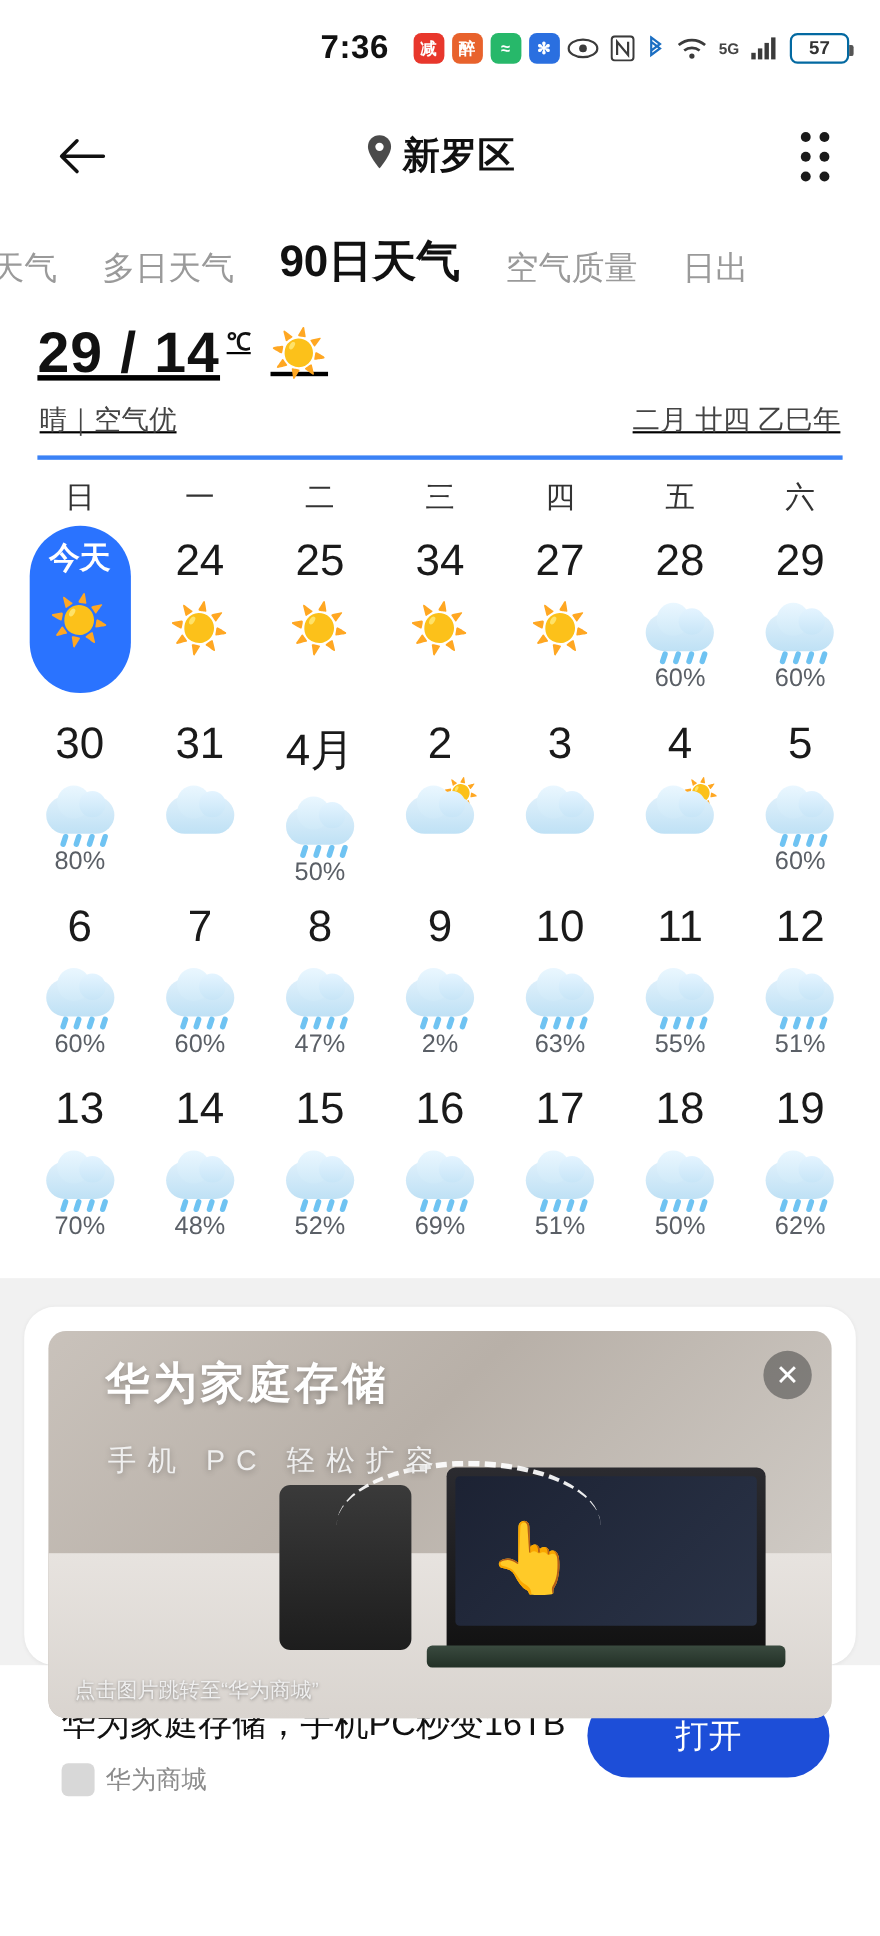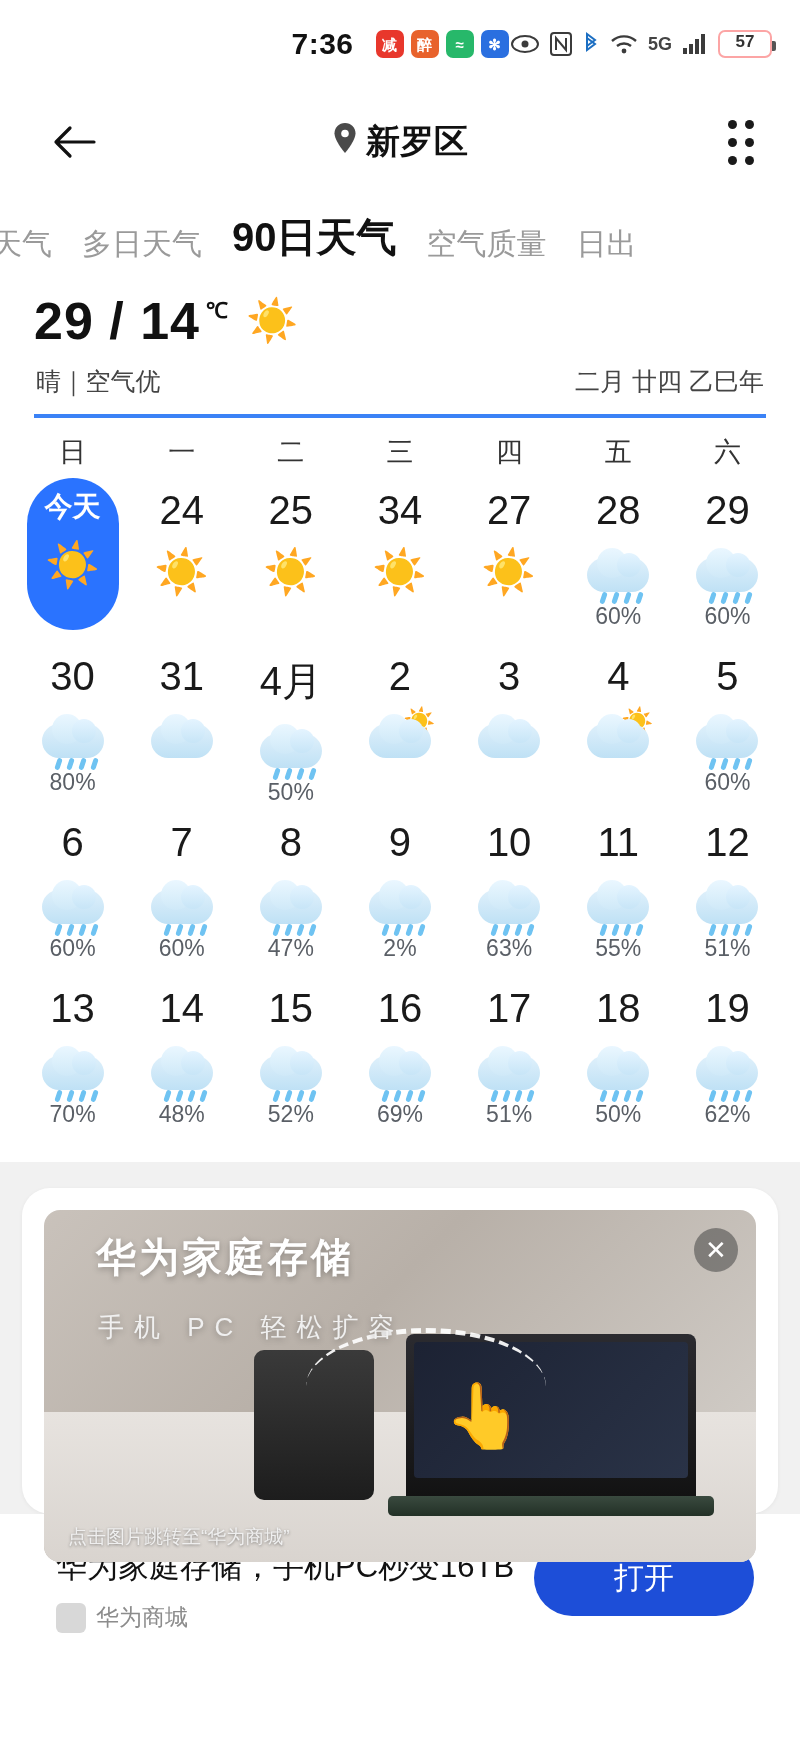--- a/index.html
+++ b/index.html
@@ -27,52 +27,52 @@
   .sb-badge span {
     position:absolute; inset:0; display:flex; align-items:center; justify-content:center;
     color:#fff; font-size:15px; font-weight:700; line-height:1;
   }
   .sb-right {
     position:absolute; right:28px; top:50%; transform:translateY(-50%);
     display:flex; align-items:center; gap:10px;
   }
   .sb-right svg { display:block; }
   .battery {
-    width:54px; height:28px; border:2px solid #fca5a5; border-radius:7px;
-    display:flex; align-items:flex-start; justify-content:center; position:relative;
+    width:54px; height:28px; border:2px solid #0369a1; border-radius:7px;
+    display:flex; align-items:center; justify-content:center; position:relative;
   }
   .battery:after {
     content:""; position:absolute; right:-6px; top:9px; width:4px; height:10px;
     background:#555; border-radius:0 2px 2px 0;
   }
   .battery span { font-size:17px; color:#333; font-weight:600; }
-  .net-label { font-size:18px; font-weight:700; color:#444; }
+  .net-label { font-size:14px; font-weight:700; color:#444; }
 
   
   .navbar { height:108px; display:flex; align-items:center; position:relative; }
   .nav-back { position:absolute; left:46px; width:56px; height:56px; display:flex; align-items:center; justify-content:center; }
   .nav-title {
     width:100%; display:flex; align-items:center; justify-content:center; gap:8px;
     font-size:34px; font-weight:600; color:#111;
   }
   .nav-more { position:absolute; right:46px; display:flex; gap:8px; }
   .nav-more i { width:9px; height:9px; border-radius:50%; background:#1a1a1a; display:block; }
   .dots-col { display:flex; flex-direction:column; gap:9px; }
 
   
   .tabs {
-    display:flex; align-items:flex-end; gap:30px;
+    display:flex; align-items:flex-end; gap:41px;
     padding:14px 0 18px 0; white-space:nowrap; overflow:hidden;
   }
   .tab { font-size:30px; color:#9a9a9a; flex:0 0 auto; }
   .tab.first { margin-left:-8px; }
   .tab.active { font-size:40px; font-weight:700; color:#111; }
 
   
-  .summary { padding:8px 34px 0 34px; }
+  .summary { padding:8px 34px 0 34px;text-decoration:underline; }
   .temps { display:flex; align-items:center; gap:4px; }
   .temp-main { font-size:52px; font-weight:700; color:#111; letter-spacing:1px; }
   .temp-unit { font-size:22px; color:#111; font-weight:600; position:relative; top:-12px; margin-left:2px;}
   .sun-emoji { font-size:42px; margin-left:14px; line-height:1; }
   .subline {
     display:flex; justify-content:space-between; align-items:center;
     padding:14px 2px 16px 2px; font-size:25px; color:#444;
     border-bottom:4px solid #3b82f6;
   }
 

